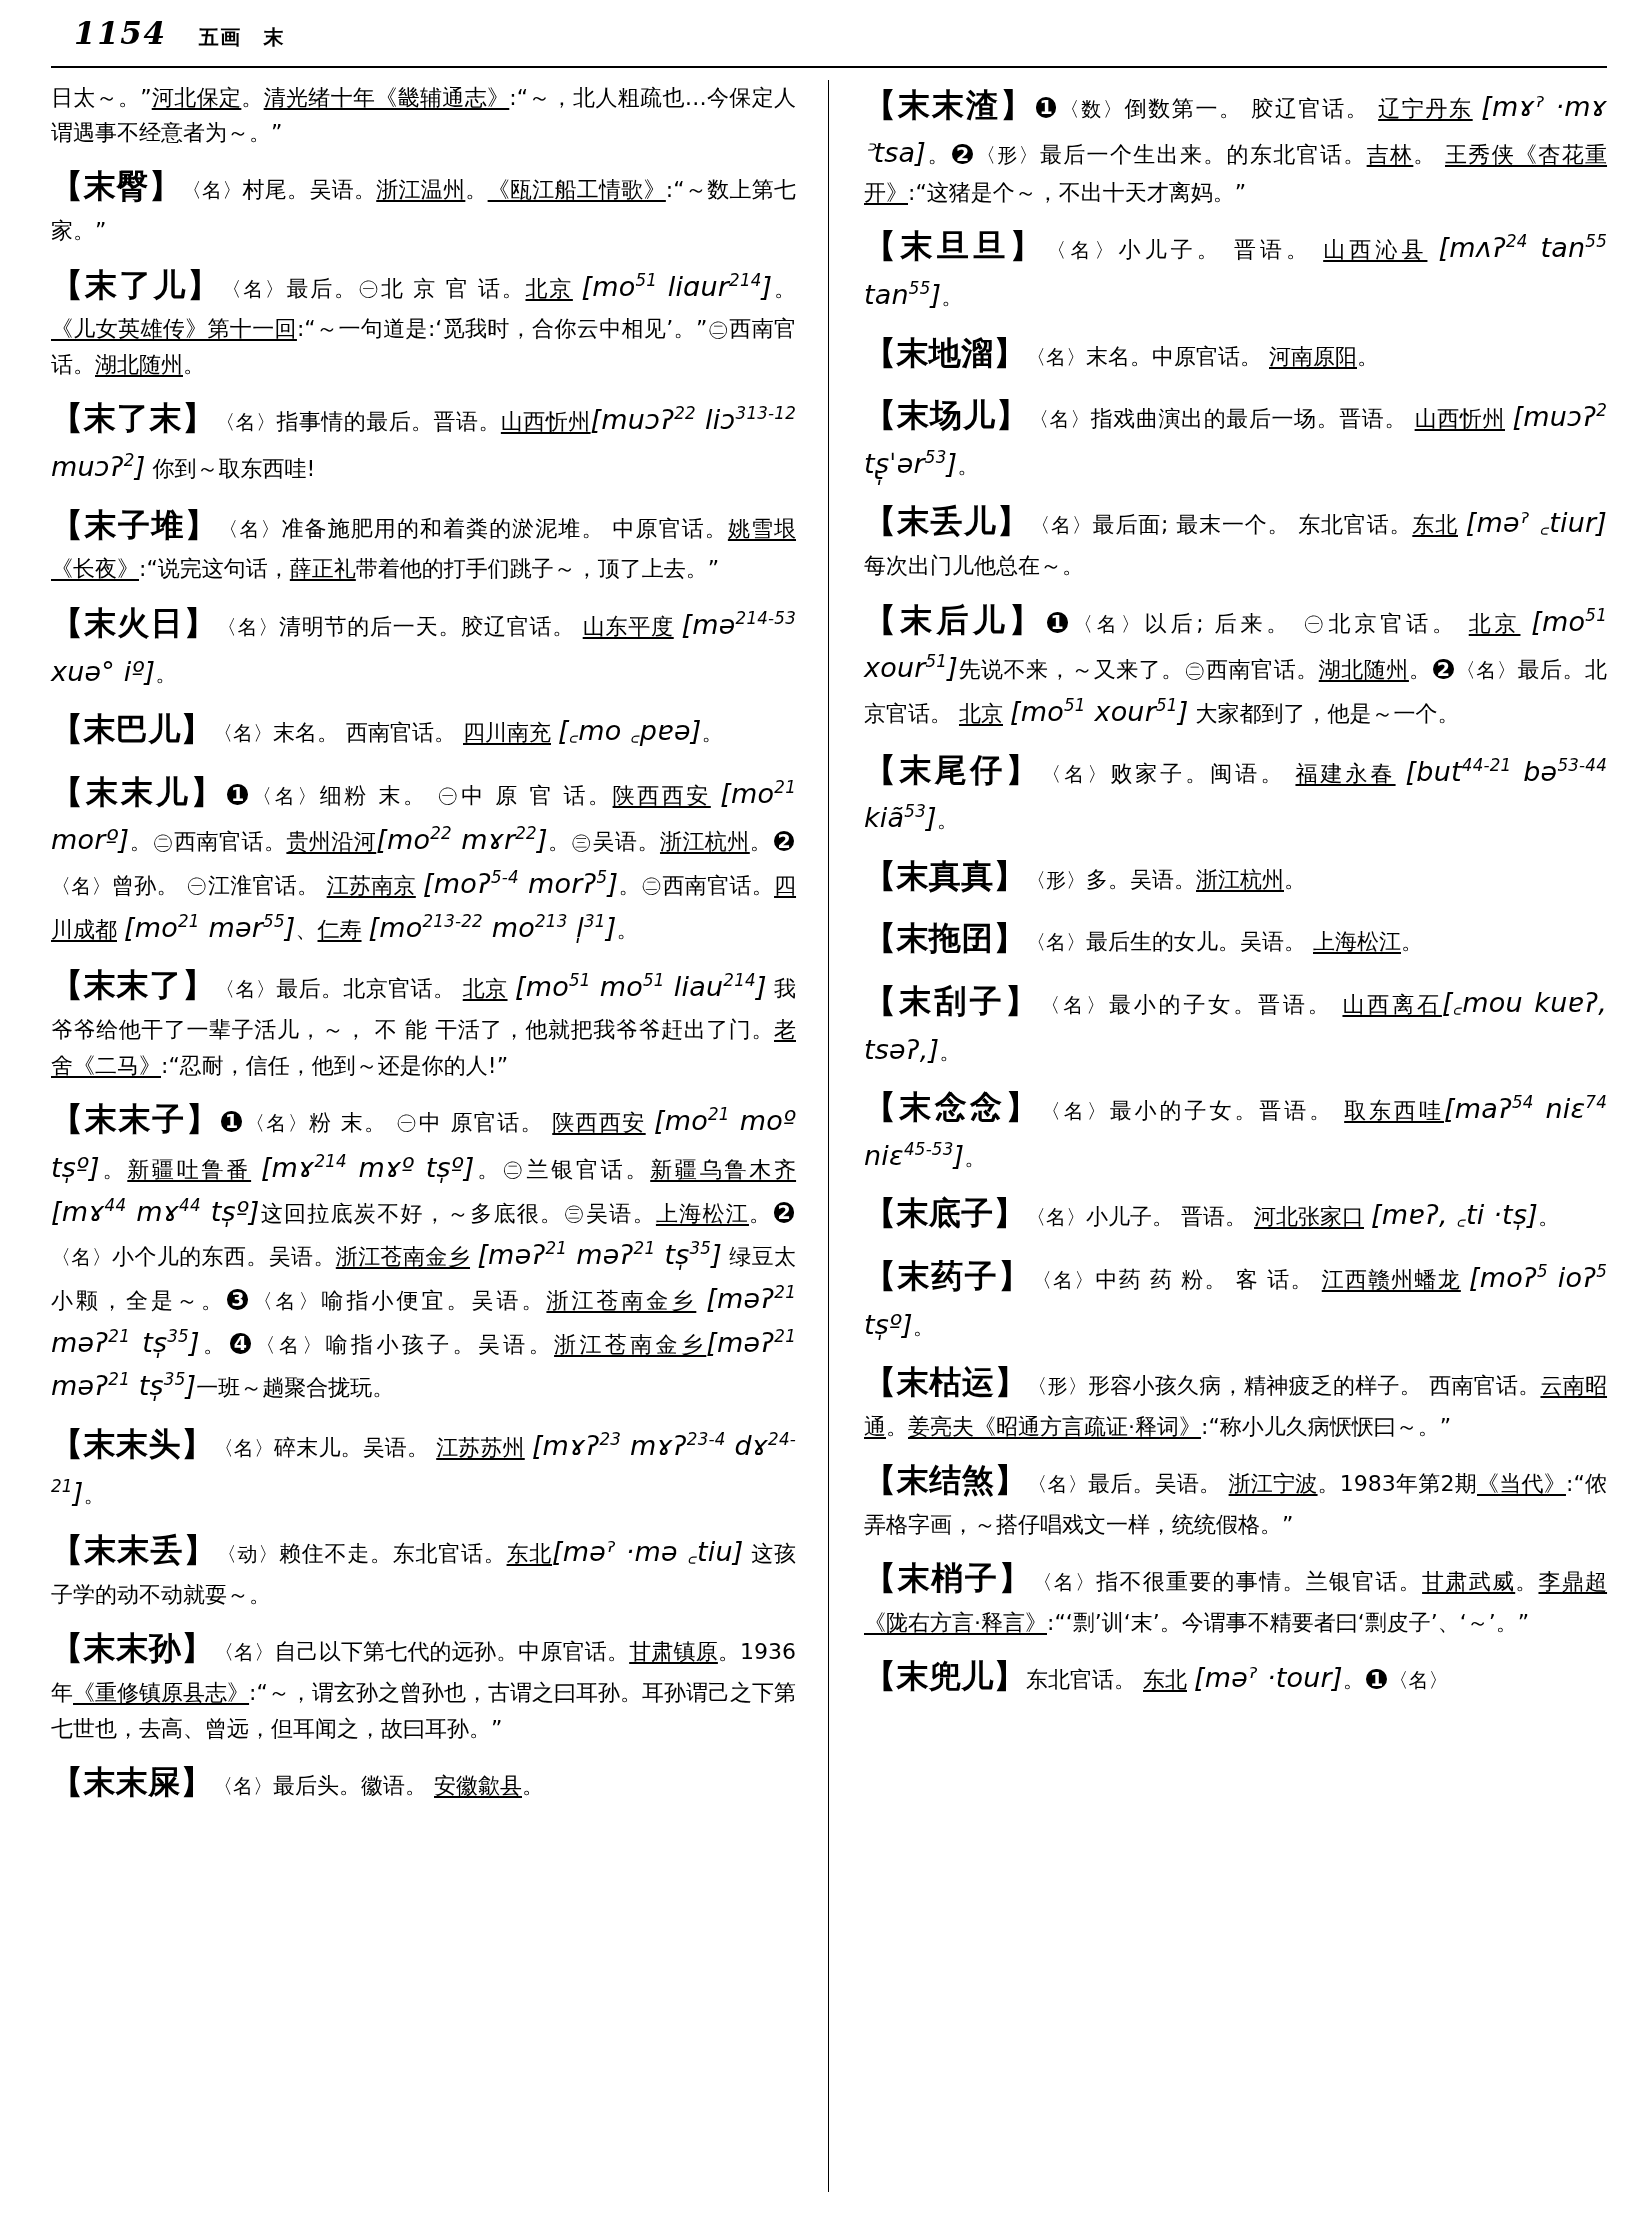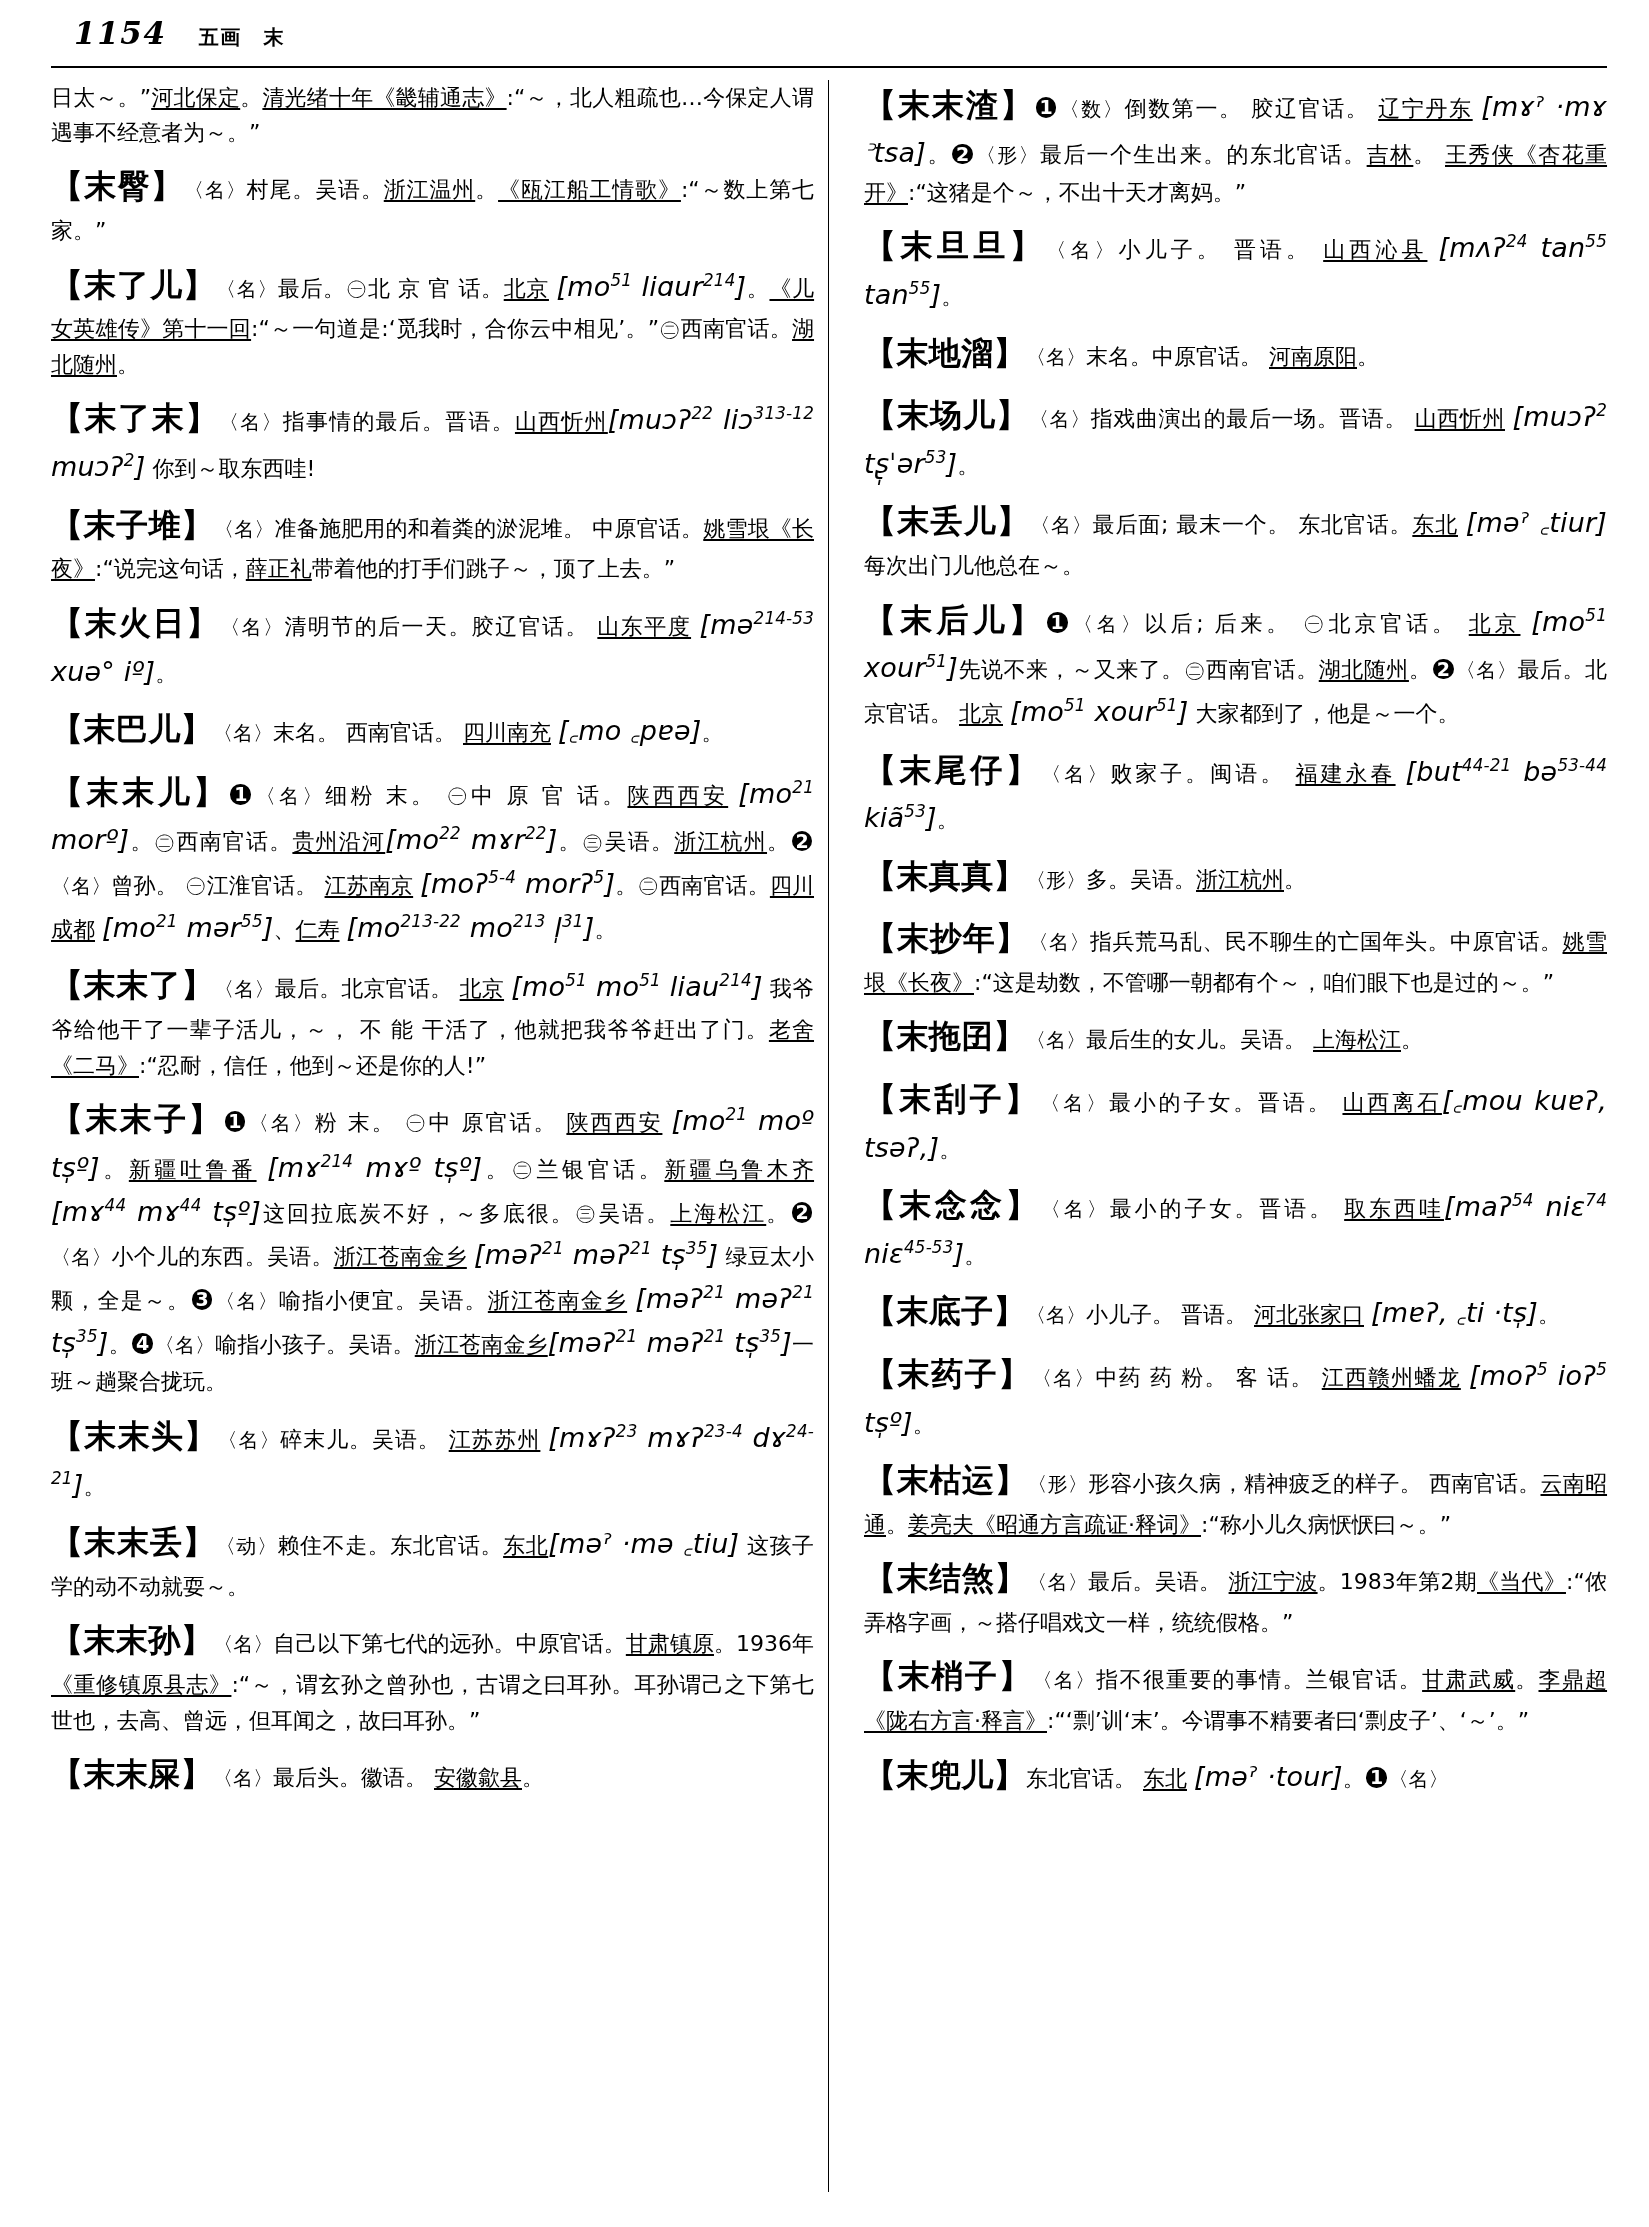--- a/index.html
+++ b/index.html
@@ -48,21 +48,21 @@
     display: flex;
     gap: 0;
     height: 2112px;
   }
   .col {
     width: 50%;
     box-sizing: border-box;
     position: relative;
   }
   .col-left {
-    padding-right: 14px;
+    padding-right: 32px;
     border-right: 1.6px solid #000;
   }
   .col-right {
     padding-left: 35px;
   }
   .entry {
     font-size: 22px;
     line-height: 1.62;
     margin-bottom: 10.7px;
     text-align: justify;
@@ -142,21 +142,20 @@
       </div>
     <div class="col col-right" id="col-right">
         <div class="entry"><span class="hw">【末末渣】</span><span class="num">1</span><span class="pos">〈数〉</span>倒数第一。 胶辽官话。 <span class="u">辽宁丹东</span> <span class="ipa">[mɤˀ ·mɤ ꜄tsa]</span>。<span class="num">2</span><span class="pos">〈形〉</span>最后一个生出来。的东北官话。<span class="u">吉林</span>。 <span class="u">王秀侠《杏花重开》</span>:“这猪是个～，不出十天才离妈。”</div>
         <div class="entry"><span class="hw">【末旦旦】</span><span class="pos">〈名〉</span>小儿子。 晋语。 <span class="u">山西沁县</span> <span class="ipa">[mʌʔ<sup>24</sup> tan<sup>55</sup> tan<sup>55</sup>]</span>。</div>
         <div class="entry"><span class="hw">【末地溜】</span><span class="pos">〈名〉</span>末名。中原官话。 <span class="u">河南原阳</span>。</div>
         <div class="entry"><span class="hw">【末场儿】</span><span class="pos">〈名〉</span>指戏曲演出的最后一场。晋语。 <span class="u">山西忻州</span> <span class="ipa">[muɔʔ<sup>2</sup> tʂ̩ˈər<sup>53</sup>]</span>。</div>
         <div class="entry"><span class="hw">【末丢儿】</span><span class="pos">〈名〉</span>最后面; 最末一个。 东北官话。<span class="u">东北</span> <span class="ipa">[məˀ ꜀tiur]</span> 每次出门儿他总在～。</div>
         <div class="entry"><span class="hw">【末后儿】</span><span class="num">1</span><span class="pos">〈名〉</span>以后; 后来。 <span class="circ">㊀</span>北京官话。 <span class="u">北京</span> <span class="ipa">[mo<sup>51</sup> xour<sup>51</sup>]</span>先说不来，～又来了。<span class="circ">㊁</span>西南官话。<span class="u">湖北随州</span>。<span class="num">2</span><span class="pos">〈名〉</span>最后。北京官话。 <span class="u">北京</span> <span class="ipa">[mo<sup>51</sup> xour<sup>51</sup>]</span> 大家都到了，他是～一个。</div>
         <div class="entry"><span class="hw">【末尾仔】</span><span class="pos">〈名〉</span>败家子。闽语。 <span class="u">福建永春</span> <span class="ipa">[but<sup>44-21</sup> bə<sup>53-44</sup> kiã<sup>53</sup>]</span>。</div>
         <div class="entry"><span class="hw">【末真真】</span><span class="pos">〈形〉</span>多。吴语。<span class="u">浙江杭州</span>。</div>
-        <div class="entry"><span class="hw">【末抄年】</span><span class="pos">〈名〉</span>指兵荒马乱、民不聊生的亡国年头。中原官话。<span class="u">姚雪垠《长夜》</span>:“这是劫数，不管哪一朝都有个～，咱们眼下也是过的～。”</div>
         <div class="entry"><span class="hw">【末拖囝】</span><span class="pos">〈名〉</span>最后生的女儿。吴语。 <span class="u">上海松江</span>。</div>
         <div class="entry"><span class="hw">【末刮子】</span><span class="pos">〈名〉</span>最小的子女。晋语。 <span class="u">山西离石</span><span class="ipa">[꜀mou kuɐʔ, tsəʔ,]</span>。</div>
         <div class="entry"><span class="hw">【末念念】</span><span class="pos">〈名〉</span>最小的子女。晋语。 <span class="u">取东西哇</span><span class="ipa">[maʔ<sup>54</sup> niɛ<sup>74</sup> niɛ<sup>45-53</sup>]</span>。</div>
         <div class="entry"><span class="hw">【末底子】</span><span class="pos">〈名〉</span>小儿子。 晋语。 <span class="u">河北张家口</span> <span class="ipa">[mɐʔ, ꜀ti ·ts̩]</span>。</div>
         <div class="entry"><span class="hw">【末药子】</span><span class="pos">〈名〉</span>中药 药 粉。 客 话。 <span class="u">江西赣州蟠龙</span> <span class="ipa">[moʔ<sup>5</sup> ioʔ<sup>5</sup> ts̩º]</span>。</div>
         <div class="entry"><span class="hw">【末枯运】</span><span class="pos">〈形〉</span>形容小孩久病，精神疲乏的样子。 西南官话。<span class="u">云南昭通</span>。<span class="u">姜亮夫《昭通方言疏证·释词》</span>:“称小儿久病恹恹曰～。”</div>
         <div class="entry"><span class="hw">【末结煞】</span><span class="pos">〈名〉</span>最后。吴语。 <span class="u">浙江宁波</span>。1983年第2期<span class="u">《当代》</span>:“侬弄格字画，～搭仔唱戏文一样，统统假格。”</div>
         <div class="entry"><span class="hw">【末梢子】</span><span class="pos">〈名〉</span>指不很重要的事情。兰银官话。<span class="u">甘肃武威</span>。<span class="u">李鼎超《陇右方言·释言》</span>:“‘剽’训‘末’。今谓事不精要者曰‘剽皮子’、‘～’。”</div>
         <div class="entry"><span class="hw">【末兜儿】</span>东北官话。 <span class="u">东北</span> <span class="ipa">[məˀ ·tour]</span>。<span class="num">1</span><span class="pos">〈名〉</span></div>
       </div>

